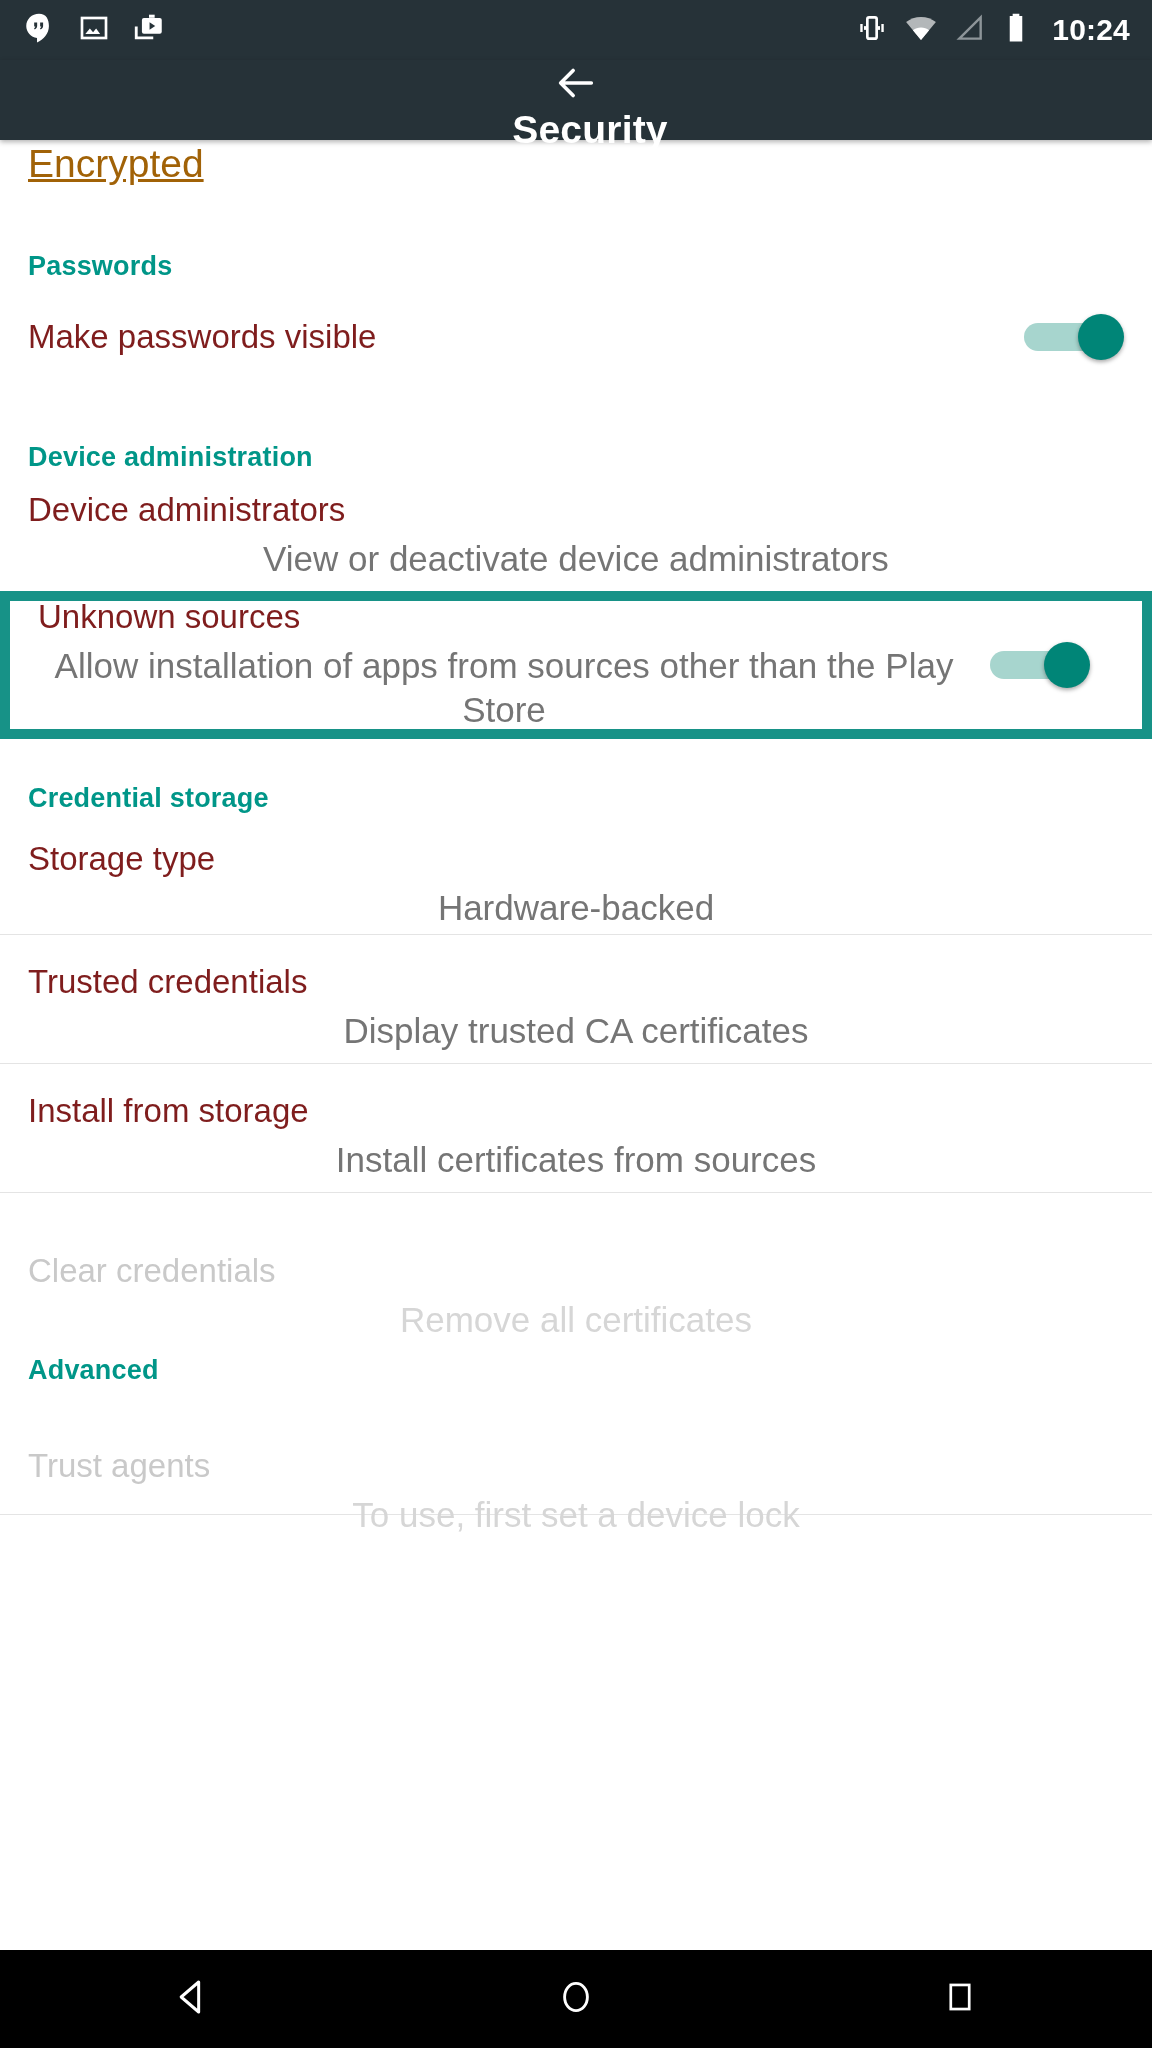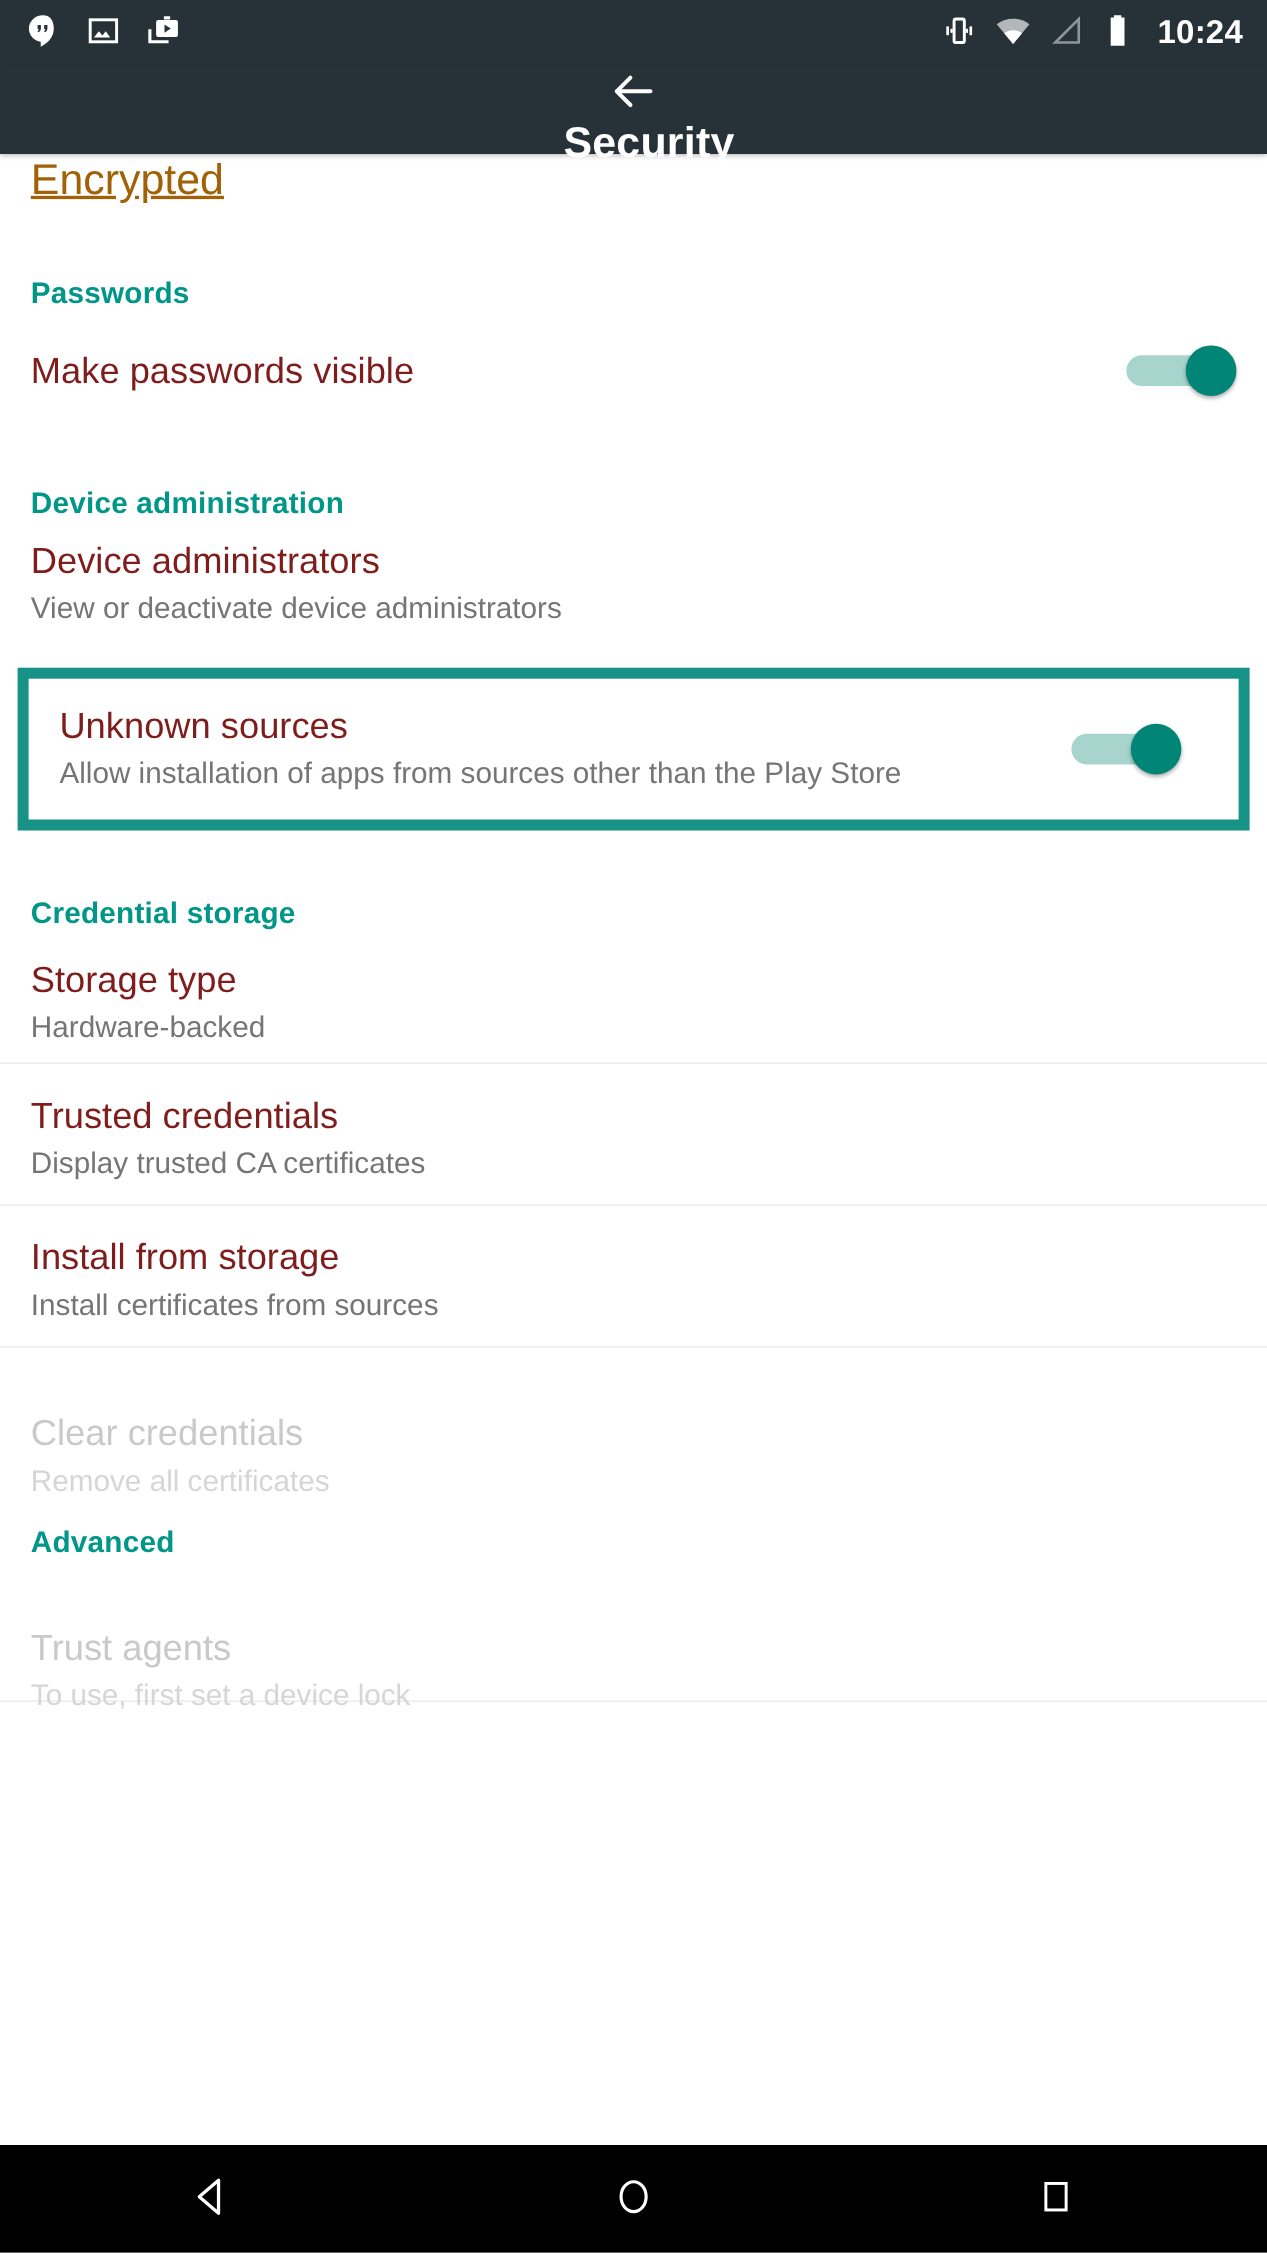--- a/index.html
+++ b/index.html
@@ -49,21 +49,21 @@
   }
 
   .section-header {
     color:#009688; font-size:27px; font-weight:700;
     padding:0 28px; letter-spacing:0.2px;
   }
 
   .row { padding:0 28px; position:relative; display:flex; align-items:center; }
   .row-text { flex:1; min-width:0; }
   .row-title { font-size:33px; color:#7f1d1d; line-height:1.18; }
-  .row-sub { font-size:27px; color:#757575; line-height:1.25; margin-top:7px; }
+  .row-sub { font-size:35px; color:#757575; line-height:1.25; margin-top:7px;text-align:center; }
   .row.disabled .row-title { color:#c9c9c9;margin-top:31px; }
   .row.disabled .row-sub { color:#d6d6d6; }
 
   .divider { height:1px; background:#e4e4e4; margin:0 0 0 0; }
 
   
   .switch { position:relative; width:100px; height:46px; flex:0 0 auto; margin-left:20px; }
   .switch .track {
     position:absolute; left:0; top:9px; width:78px; height:28px;
     border-radius:14px; background:#a7d5ce;
@@ -71,21 +71,21 @@
   .switch .thumb {
     position:absolute; right:0; top:0; width:46px; height:46px;
     border-radius:50%; background:#008577;
     box-shadow:0 2px 4px rgba(0,0,0,0.35);
   }
 
   
   .highlight-box {
     border:10px solid #179287;
     background:#fff;
-    margin:16px;
+    margin:0;
   }
 
   
   .nav-bar {
     position:absolute; left:0; right:0; bottom:0; height:98px;
     background:#000;
     display:flex; align-items:center; justify-content:space-around;
   }
   .nav-btn { width:180px; height:98px; display:flex; align-items:center; justify-content:center; }
 </style>

